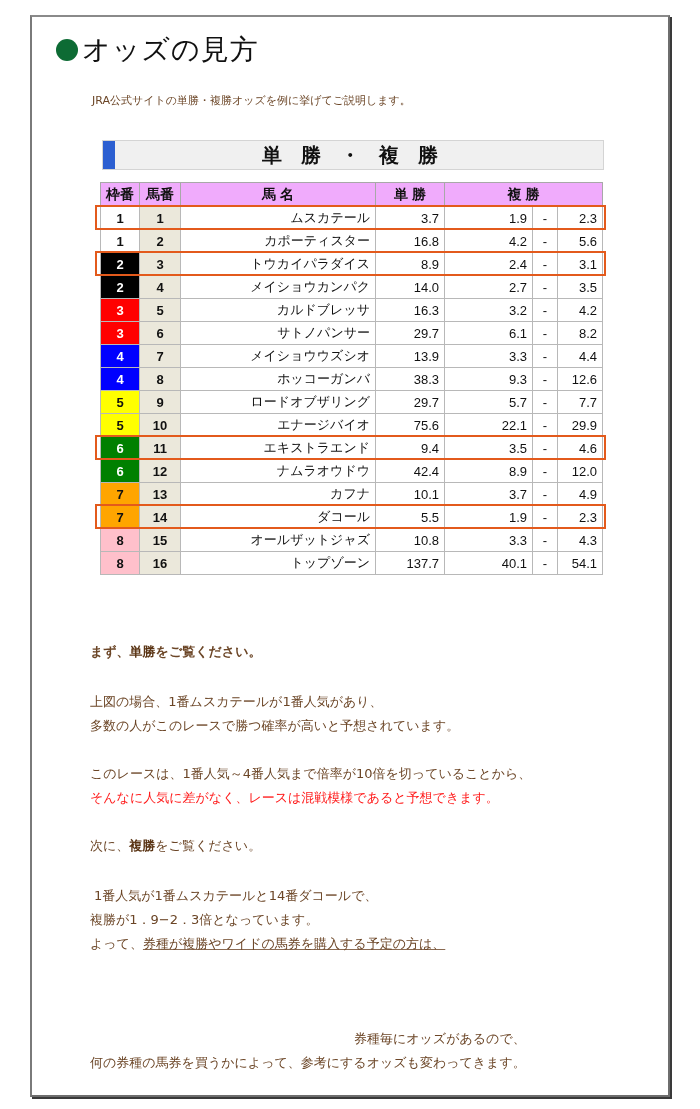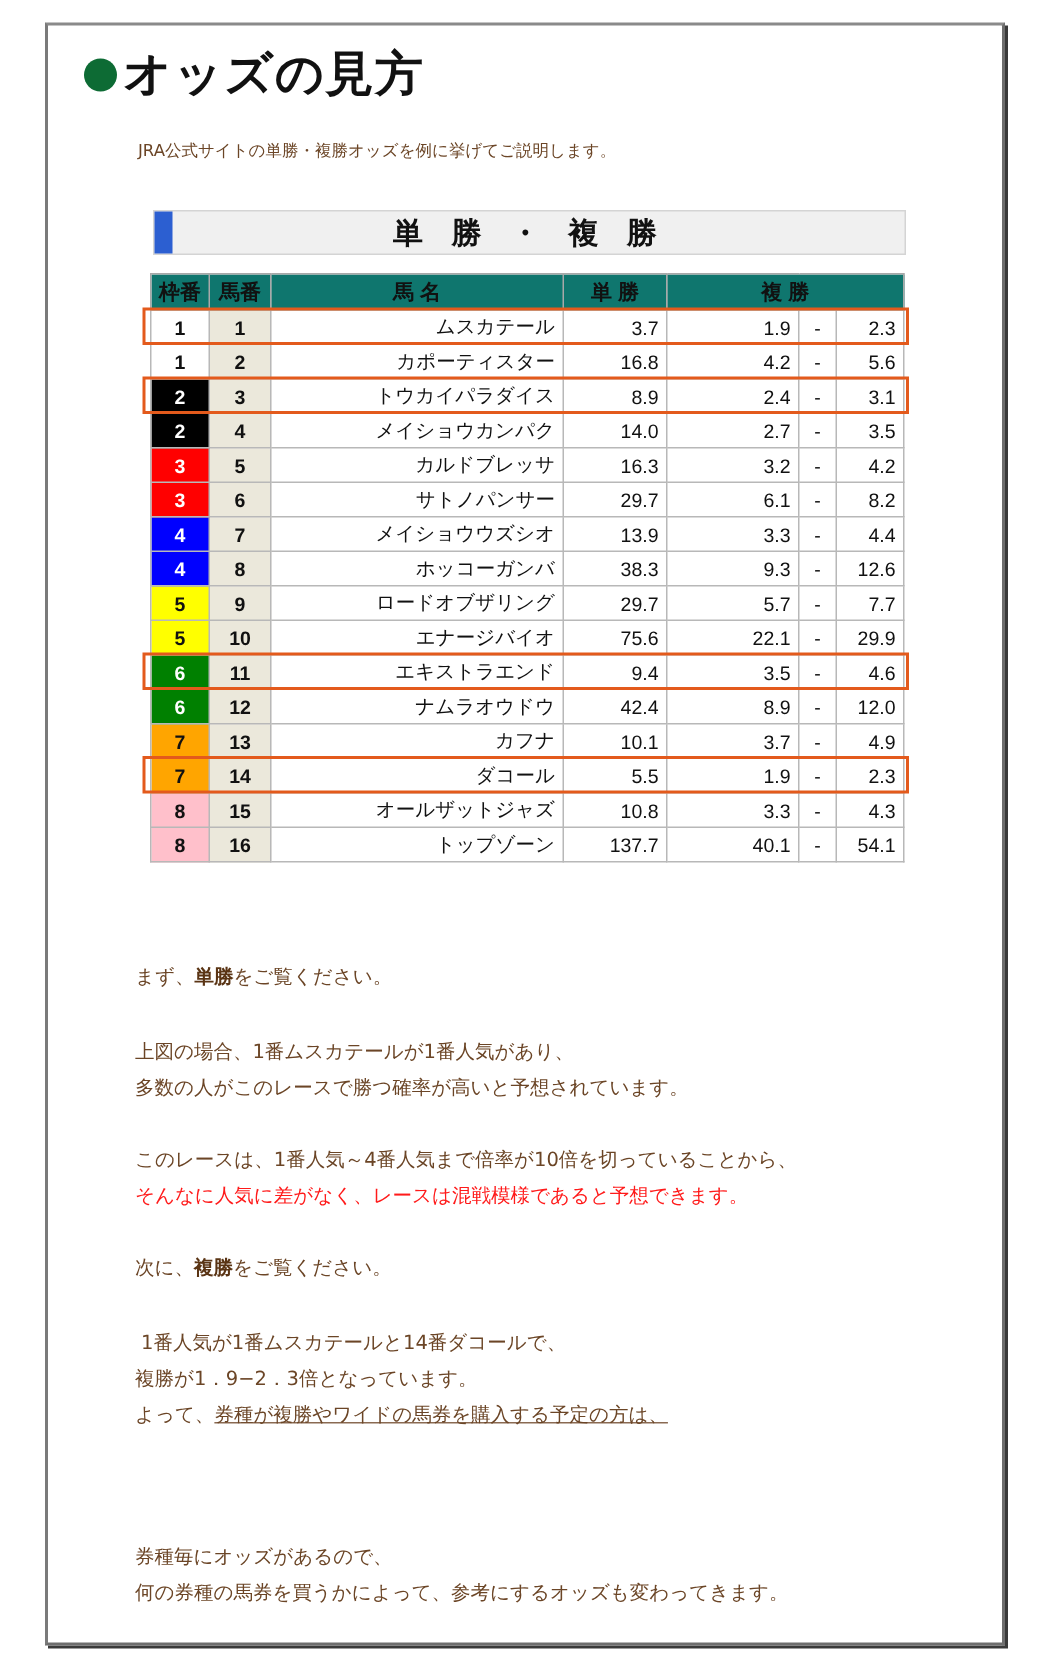--- a/index.html
+++ b/index.html
@@ -4,36 +4,36 @@
 <style>
   html, body { margin: 0; padding: 0; background: #ffffff; }
   body { width: 700px; height: 1109px; position: relative; font-family: "DejaVu Sans", sans-serif; overflow: hidden; }
   .frame {
     position: absolute; left: 30px; top: 15px; width: 636px; height: 1078px;
     border: 2px solid #6e6e6e; border-top-color: #8a8a8a; border-left-color: #7a7a7a;
     box-shadow: 2px 2px 0 #3a3a3a; background: #fff;
   }
   .heading { position: absolute; left: 24px; top: 16px; height: 34px; display: flex; align-items: center; }
   .heading .dot { width: 22px; height: 22px; border-radius: 50%; background: #0d6b34; margin-right: 4px; }
-  .heading .title { font-size: 32px; font-weight: bold; color: #111; letter-spacing: 1px; }
+  .heading .title { font-size: 28px; font-weight: normal; color: #111; letter-spacing: 1px; }
   .intro { position: absolute; left: 60px; top: 76px; font-size: 11px; color: #6b4526; }
 
   .odds-title-box {
     position: absolute; left: 70px; top: 123px; width: 500px; height: 28px;
     background: #f0f0f0; border: 1px solid #d4d4d4;
   }
   .odds-title-box .accent { position: absolute; left: 0; top: 0; width: 12px; height: 100%; background: #2c5fd1; }
   .odds-title-box .txt { position: absolute; left: 0; right: 0; top: 0; line-height: 28px; text-align: center; font-size: 20px; font-weight: bold; color: #111; letter-spacing: 6px; }
 
   table.odds {
     position: absolute; left: 68px; top: 165px; width: 503px;
     border-collapse: collapse; font-family: "Liberation Sans", sans-serif; font-size: 13px;
     border: 1px solid #a0a0a0;
   }
-  table.odds th { background: #0f766e; border: 1px solid #a8a8a8; height: 23px; font-size: 14px; font-weight: bold; color: #111; padding: 0; }
+  table.odds th { background: #f0abfc; border: 1px solid #a8a8a8; height: 23px; font-size: 14px; font-weight: bold; color: #111; padding: 0; }
   table.odds td { border: 1px solid #b8b8b8; height: 22px; padding: 0 5px; color: #111; background: #fff; }
   td.waku { width: 28px; text-align: center; font-weight: bold; padding: 0; }
   td.umaban { width: 30px; text-align: center; font-weight: bold; background: #ebe8db !important; padding: 0; }
   td.name { text-align: right; }
   td.num { text-align: right; }
   td.dash { width: 14px; text-align: center; padding: 0; }
   td.red { color: #e01010; }
 
   .hl { position: absolute; left: 63px; width: 511px; height: 25px; border: 2px solid #e35a1c; box-sizing: border-box; pointer-events: none; }
 
@@ -214,21 +214,21 @@
         </tr>
       </tbody>
   </table>
   <div id="hl-layer">
       <div class="hl" style="top: 188px; border-color: rgb(227, 90, 28);"></div>
       <div class="hl" style="top: 234px; border-color: rgb(227, 90, 28);"></div>
       <div class="hl" style="top: 418px; border-color: rgb(227, 90, 28);"></div>
       <div class="hl" style="top: 487px; border-color: rgb(227, 90, 28);"></div>
     </div>
 
-  <div class="body-text" style="top:623px;">
+  <div class="body-text" style="top:623px;font-weight:bold;">
     <span>まず、</span><b>単勝</b><span>をご覧ください。</span>
   </div>
 
   <div class="body-text" style="top:673px;">
     <div>上図の場合、1番ムスカテールが1番人気があり、</div>
     <div>多数の人がこのレースで勝つ確率が高いと予想されています。</div>
   </div>
 
   <div class="body-text" style="top:745px;">
     <div>このレースは、1番人気～4番人気まで倍率が10倍を切っていることから、</div>
@@ -238,17 +238,17 @@
   <div class="body-text" style="top:817px;">
     <span>次に、</span><b>複勝</b><span>をご覧ください。</span>
   </div>
 
   <div class="body-text" style="top:867px;">
     <div style="padding-left:4px">1番人気が1番ムスカテールと14番ダコールで、</div>
     <div>複勝が1．9−2．3倍となっています。</div>
     <div><span>よって、</span><span class="ul">券種が複勝やワイドの馬券を購入する予定の方は、</span></div>
   </div>
 
-  <div class="body-text" style="top:1010px;">
+  <div class="body-text" style="top:1010px;text-align:right;">
     <div>券種毎にオッズがあるので、</div>
     <div>何の券種の馬券を買うかによって、参考にするオッズも変わってきます。</div>
   </div>
 </div>
 
 </body></html>

